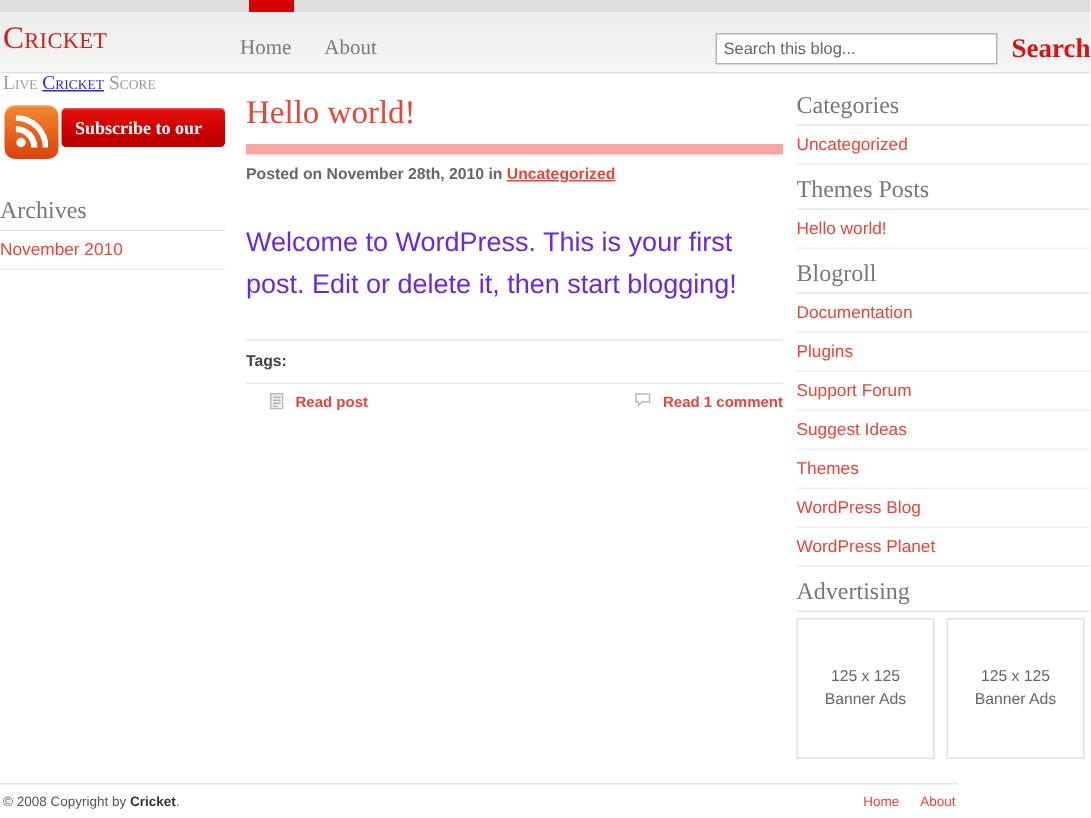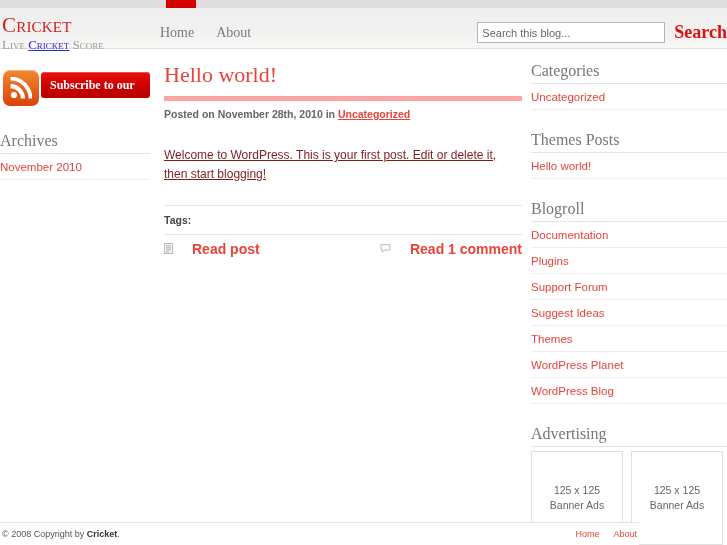--- a/index.html
+++ b/index.html
@@ -52,21 +52,21 @@
     color: #cc2222;
     letter-spacing: .2px;
     display: block;
   }
   .logo-tag {
     font-family: "Liberation Serif", serif;
     font-variant: small-caps;
     font-size: 13px;
     color: #999999;
     display: block;
-    margin-top: 2px;
+    margin-top: 12px;
   }
   .logo-tag a {
     color: #2b2bcc;
     text-decoration: underline;
   }
 
   .mainnav {
     position: absolute;
     left: 160px; top: 17px;
     display: flex;
@@ -139,21 +139,21 @@
   }
   .widget-list li {
     border-bottom: 1px solid #eeeeee;
     padding: 3px 0 4px 0;
   }
   .widget-list a {
     font-size: 11.5px;
     color: #e8443a;
     text-decoration: none;
   }
-  .widget { margin-bottom: 21px; }
+  .widget { margin-bottom: 8px; }
 
   
   .subscribe {
     position: relative;
     height: 38px;
     margin-bottom: 24px;
   }
   .rss-icon {
     position: absolute;
     left: 3px; top: 0;
@@ -184,60 +184,60 @@
 
   
   .post-title {
     font-family: "Liberation Serif", serif;
     font-size: 22px;
     font-weight: normal;
     color: #e8443a;
     margin: 0 0 8px 0;
   }
   .post-meta-wrap {
-    border-top: 5px solid #fca5a5;
+    border-top: 7px solid #fca5a5;
     padding-top: 7px;
   }
   .post-meta {
     font-size: 10.5px;
     font-weight: bold;
     color: #666666;
     margin: 0;
   }
   .post-meta a { color: #e8443a; text-decoration: underline; }
   .post-body {
-    font-size: 12px;
-    color: #7f1d1d;
+    font-size: 18px;
+    color: #6d28d9;
     line-height: 1.55;
     margin: 26px 0 22px 0;
-    text-decoration: underline;
   }
   .post-tags {
     border-top: 1px solid #e6e6e6;
     padding-top: 8px;
     font-size: 10.5px;
     font-weight: bold;
     color: #444444;
   }
   .post-footer {
     border-top: 1px solid #e6e6e6;
     margin-top: 8px;
     padding-top: 6px;
     display: flex;
     justify-content: space-between;
     align-items: center;
   }
   .post-action {
     display: flex;
     align-items: center;
-    gap: 19px;
-    font-size: 14px;
+    gap: 8px;
+    font-size: 10px;
     font-weight: bold;
     color: #e8443a;
     text-decoration: none;
+    margin-left: 16px;
   }
 
   
   .ad-row {
     display: flex;
     gap: 8px;
     margin-top: 4px;
   }
   .ad-box {
     width: 92px; height: 94px;
@@ -388,22 +388,22 @@
     </div>
 
     <div class="widget">
       <h3 class="widget-title">Blogroll</h3>
       <ul class="widget-list">
         <li><a href="#">Documentation</a></li>
         <li><a href="#">Plugins</a></li>
         <li><a href="#">Support Forum</a></li>
         <li><a href="#">Suggest Ideas</a></li>
         <li><a href="#">Themes</a></li>
+        <li><a href="#">WordPress Blog</a></li>
         <li><a href="#">WordPress Planet</a></li>
-        <li><a href="#">WordPress Blog</a></li>
       </ul>
     </div>
 
     <div class="widget">
       <h3 class="widget-title">Advertising</h3>
       <div style="border-top:1px solid #e4e4e4;"></div>
       <div class="ad-row">
         <div class="ad-box">
           <span>125 x 125</span>
           <span>Banner Ads</span>

